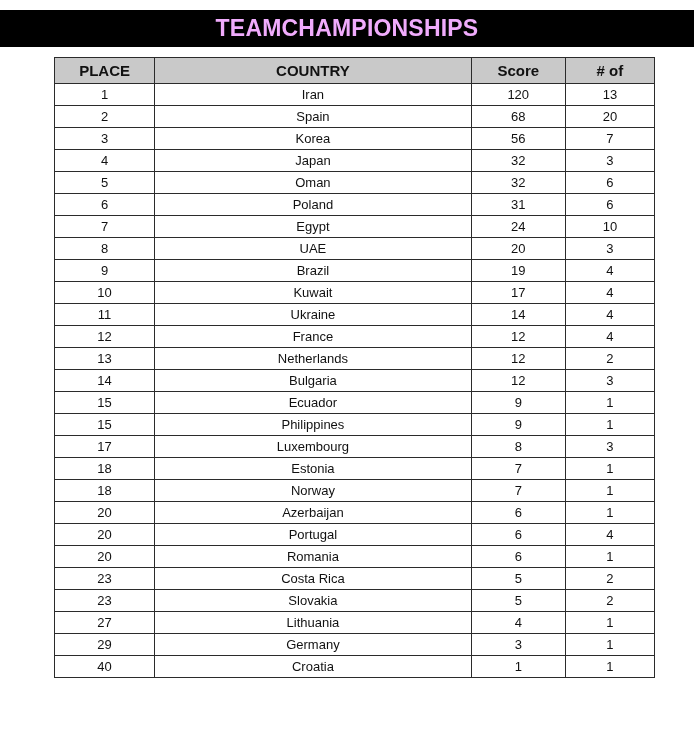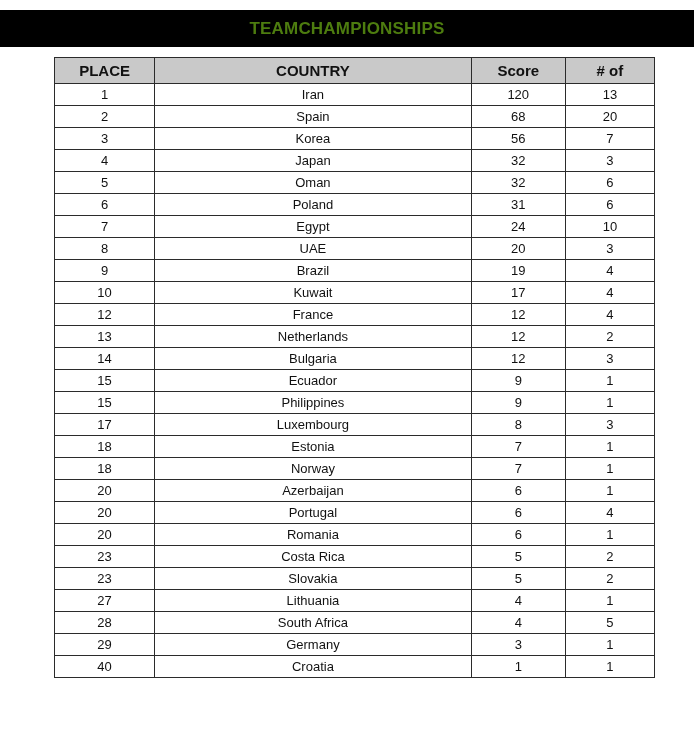--- a/index.html
+++ b/index.html
@@ -26,22 +26,22 @@
     left: 0;
     top: 10px;
     width: 694px;
     height: 37px;
     background: #000000;
     display: flex;
     align-items: center;
     justify-content: center;
   }
   .banner-title {
-    color: #4d7c0f;
-    font-size: 17px;
+    color: #f0abfc;
+    font-size: 23px;
     font-weight: bold;
     letter-spacing: 0.2px;
     line-height: 1;
     white-space: nowrap;
     font-family: "Liberation Sans", sans-serif;
   }
 
   
   .table-wrap {
     position: absolute;
@@ -164,20 +164,26 @@
             <td>19</td>
             <td>4</td>
           </tr>
           <tr>
             <td>10</td>
             <td>Kuwait</td>
             <td>17</td>
             <td>4</td>
           </tr>
           <tr>
+            <td>11</td>
+            <td>Ukraine</td>
+            <td>14</td>
+            <td>4</td>
+          </tr>
+          <tr>
             <td>12</td>
             <td>France</td>
             <td>12</td>
             <td>4</td>
           </tr>
           <tr>
             <td>13</td>
             <td>Netherlands</td>
             <td>12</td>
             <td>2</td>
@@ -248,26 +254,20 @@
             <td>5</td>
             <td>2</td>
           </tr>
           <tr>
             <td>27</td>
             <td>Lithuania</td>
             <td>4</td>
             <td>1</td>
           </tr>
           <tr>
-            <td>28</td>
-            <td>South Africa</td>
-            <td>4</td>
-            <td>5</td>
-          </tr>
-          <tr>
             <td>29</td>
             <td>Germany</td>
             <td>3</td>
             <td>1</td>
           </tr>
           <tr>
             <td>40</td>
             <td>Croatia</td>
             <td>1</td>
             <td>1</td>

